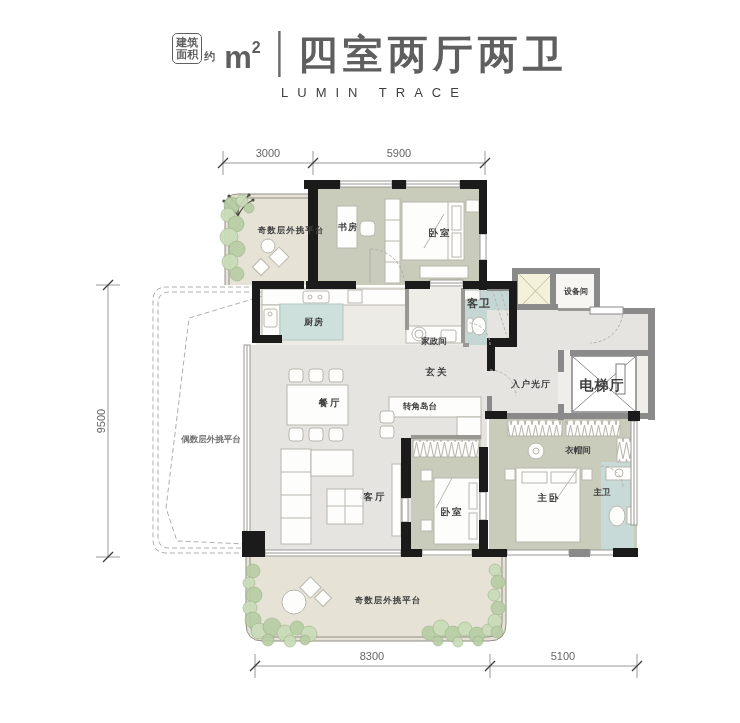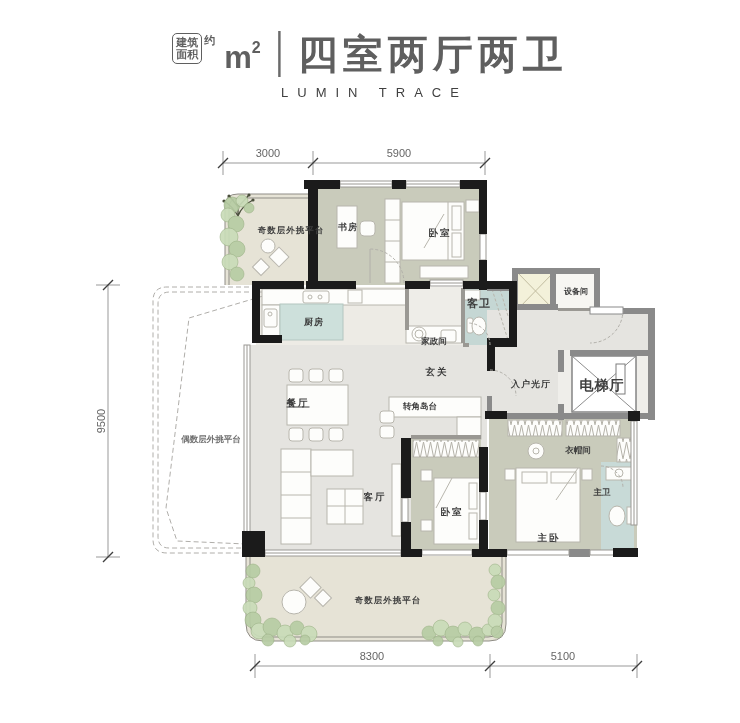--- a/index.html
+++ b/index.html
@@ -4,21 +4,21 @@
 <style>
   html,body{margin:0;padding:0;width:740px;height:723px;background:#ffffff;overflow:hidden;
     font-family:"Liberation Sans",sans-serif;}
   .stage{position:relative;width:740px;height:723px;background:#fff;}
   svg.plan{position:absolute;left:0;top:0;}
 
   
   .header{position:absolute;top:28px;left:0;right:0;display:flex;flex-direction:column;
     align-items:center;pointer-events:none;color:#5f5f5f;}
   .header-row{display:flex;align-items:flex-end;}
-  .area-tag{display:flex;margin-bottom:9px;margin-right:8px;}
+  .area-tag{display:flex;align-items:flex-end;margin-bottom:9px;margin-right:8px;}
   .tag-box{border:1.6px solid #5f5f5f;border-radius:5px;padding:2px 3px;font-size:11px;
     font-weight:700;line-height:1.15;display:flex;flex-direction:column;align-items:center;}
   .approx{font-size:11px;font-weight:700;margin-left:2px;}
   .area-num{font-size:60px;font-weight:600;line-height:0.82;letter-spacing:-2px;}
   .area-unit{font-size:31px;font-weight:600;line-height:1;margin-left:1px;}
   .area-unit sup{font-size:16px;font-weight:600;position:relative;top:-4px;}
   .vbar{font-size:50px;font-weight:100;line-height:0.9;margin:0 12px;color:#6a6a6a;
     transform:scaleX(.6);}
   .layout-title{font-size:40px;font-weight:600;letter-spacing:5px;line-height:0.95;}
   .subtitle{margin-top:12px;font-size:13px;letter-spacing:9px;color:#404040;
@@ -318,26 +318,26 @@
   <span class="rlabel" style="left:291px;top:231px;font-size:8.5px;letter-spacing:1px;">奇数层外挑平台</span>
   <span class="rlabel" style="left:348px;top:227px;font-size:9px;letter-spacing:1px;">书房</span>
   <span class="rlabel" style="left:440px;top:233px;font-size:9.5px;letter-spacing:2px;">卧室</span>
   <span class="rlabel" style="left:314px;top:322px;font-size:9px;letter-spacing:1px;">厨房</span>
   <span class="rlabel" style="left:434px;top:306px;font-size:8.5px;margin-top:36px;">家政间</span>
   <span class="rlabel" style="left:479px;top:303px;font-size:11px;letter-spacing:1px;">客卫</span>
   <span class="rlabel" style="left:576px;top:291px;font-size:8px;">设备间</span>
   <span class="rlabel" style="left:437px;top:372px;font-size:9.5px;letter-spacing:2px;">玄关</span>
   <span class="rlabel" style="left:531px;top:384px;font-size:9px;letter-spacing:1px;">入户光厅</span>
   <span class="rlabel" style="left:602px;top:386px;font-size:14px;letter-spacing:1px;">电梯厅</span>
-  <span class="rlabel" style="left:298px;top:403px;font-size:9.5px;letter-spacing:2px;text-decoration:underline;">餐厅</span>
+  <span class="rlabel" style="left:330px;top:403px;font-size:9.5px;letter-spacing:2px;">餐厅</span>
   <span class="rlabel" style="left:420px;top:407px;font-size:8.5px;">转角岛台</span>
   <span class="rlabel" style="left:375px;top:497px;font-size:9.5px;letter-spacing:2px;">客厅</span>
   <span class="rlabel" style="left:452px;top:512px;font-size:9.5px;letter-spacing:2px;">卧室</span>
   <span class="rlabel" style="left:578px;top:451px;font-size:8.5px;">衣帽间</span>
-  <span class="rlabel" style="left:549px;top:538px;font-size:9.5px;letter-spacing:2px;">主卧</span>
+  <span class="rlabel" style="left:549px;top:498px;font-size:9.5px;letter-spacing:2px;">主卧</span>
   <span class="rlabel" style="left:602px;top:493px;font-size:8.5px;">主卫</span>
   <span class="rlabel" style="left:388px;top:601px;font-size:8.5px;letter-spacing:1px;">奇数层外挑平台</span>
   <span class="rlabel" style="left:211px;top:440px;font-size:8.5px;color:#6f6f6f;">偶数层外挑平台</span>
 </div>
 
 <div class="header">
   <div class="header-row">
     <div class="area-tag">
       <div class="tag-box">
         <span>建筑</span>

